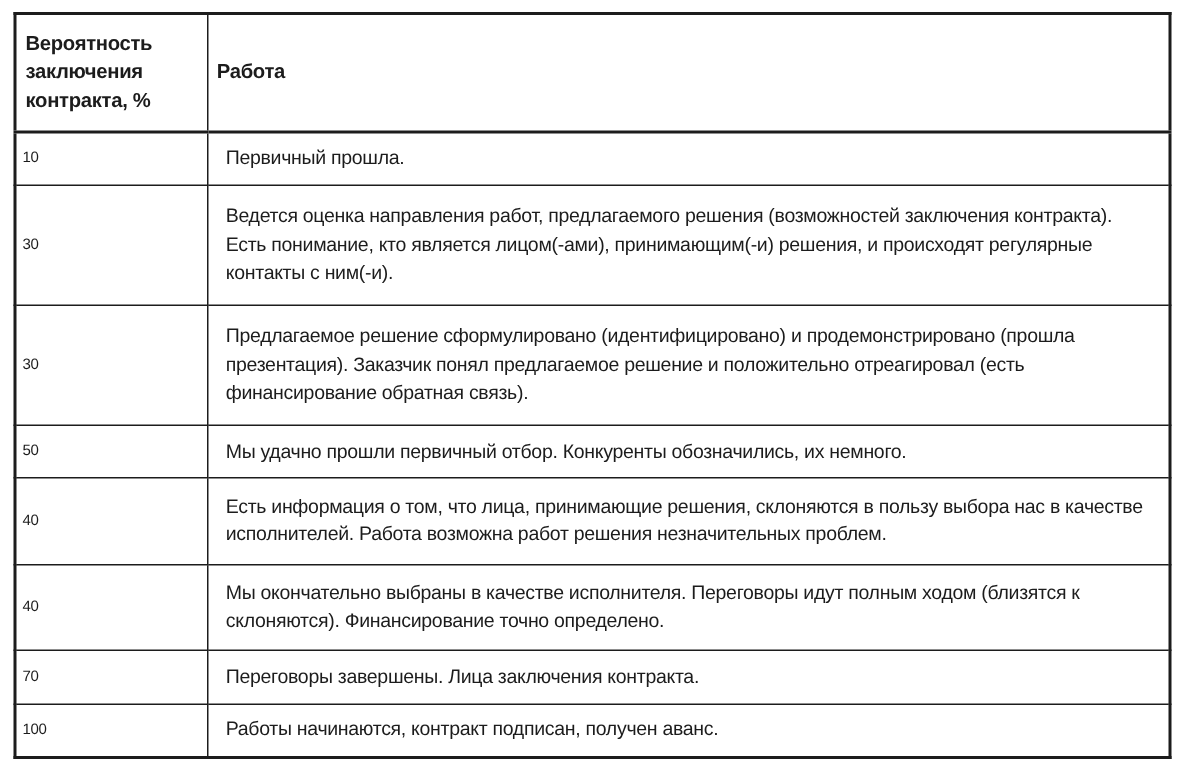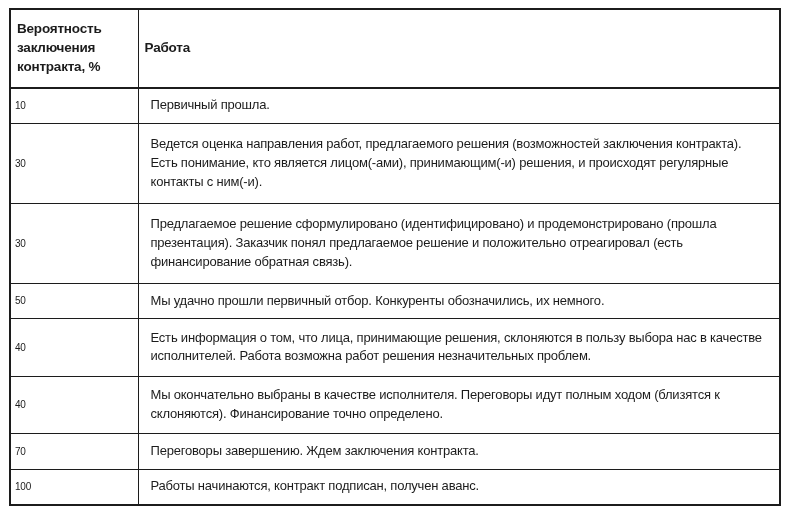--- a/index.html
+++ b/index.html
@@ -81,21 +81,21 @@
       <tr>
         <td class="percent-cell">40</td>
         <td class="stage-cell">Есть информация о том, что лица, принимающие решения, склоняются в пользу выбора нас в качестве исполнителей. Работа возможна работ решения незначительных проблем.</td>
       </tr>
       <tr>
         <td class="percent-cell">40</td>
         <td class="stage-cell">Мы окончательно выбраны в качестве исполнителя. Переговоры идут полным ходом (близятся к склоняются). Финансирование точно определено.</td>
       </tr>
       <tr>
         <td class="percent-cell">70</td>
-        <td class="stage-cell">Переговоры завершению. Ждем заключения контракта.</td>
+        <td class="stage-cell">Переговоры завершены. Лица заключения контракта.</td>
       </tr>
       <tr>
         <td class="percent-cell">100</td>
         <td class="stage-cell">Работы начинаются, контракт подписан, получен аванс.</td>
       </tr>
     </tbody>
   </table>
 </div>
 
 </body></html>

